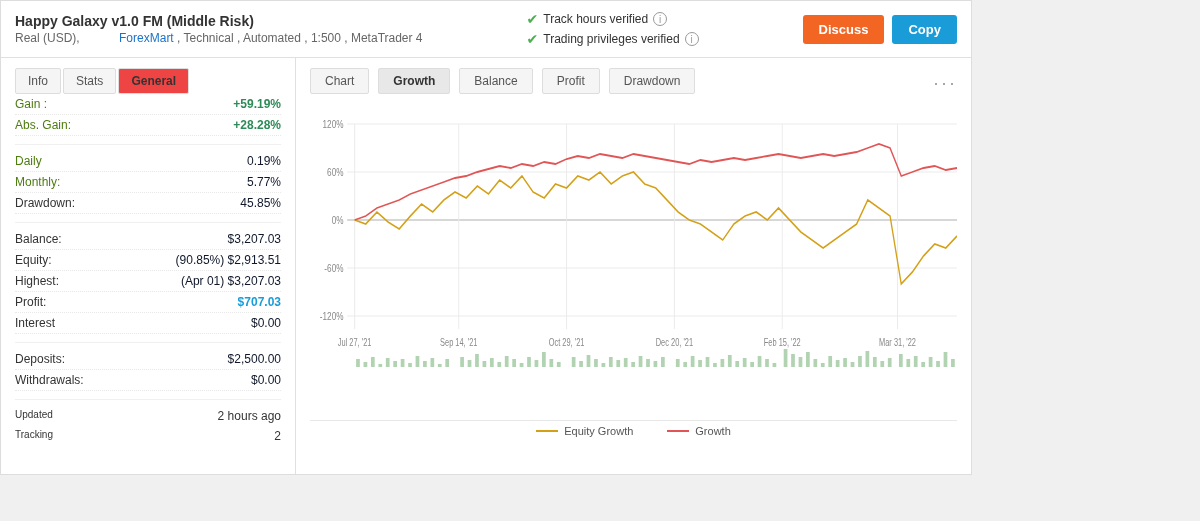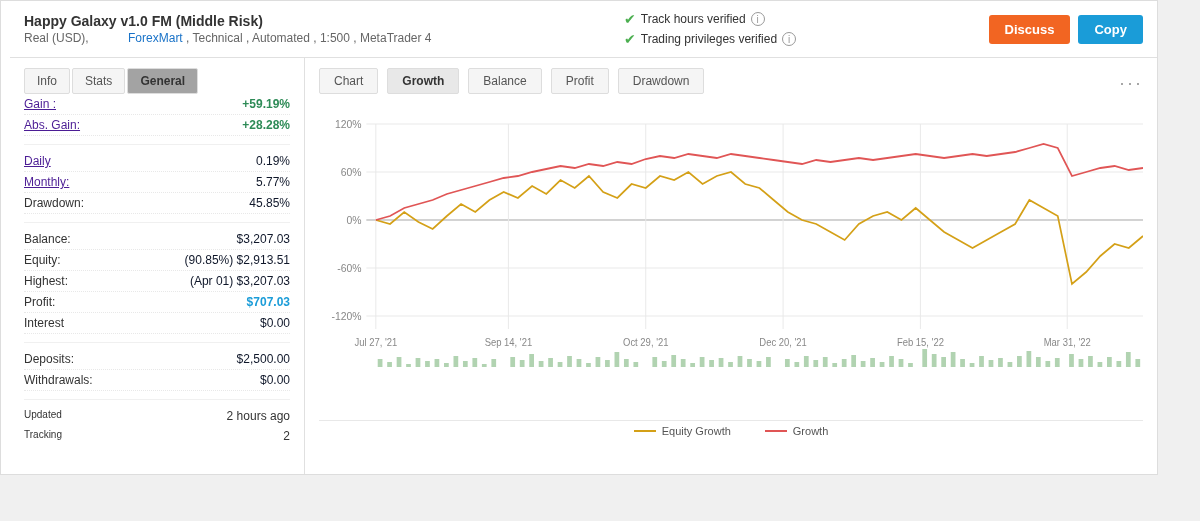--- a/index.html
+++ b/index.html
@@ -1,17 +1,17 @@
 <!DOCTYPE html>
 <html><head>
   <meta charset="utf-8">
   <style>
     * { box-sizing: border-box; margin: 0; padding: 0; }
     body { font-family: Arial, sans-serif; font-size: 13px; background: #f0f0f0; }
-    .container { width: 1158px; background: #fff; border: 1px solid #ddd; padding-left: 9px; }
+    .container { width: 972px; background: #fff; border: 1px solid #ddd; }
     
     
     .header { display: flex; align-items: center; justify-content: space-between; padding: 10px 14px; border-bottom: 1px solid #e0e0e0; background: #fff; }
     .header-left .title { font-size: 14px; font-weight: bold; color: #333; }
     .header-left .subtitle { font-size: 12px; color: #666; margin-top: 2px; }
     .header-left .subtitle a { color: #1a73c8; text-decoration: none; margin-left: 36px; }
     .header-center { display: flex; flex-direction: column; gap: 4px; }
     .verified-item { display: flex; align-items: center; gap: 5px; font-size: 12px; color: #333; }
     .check-icon { color: #4caf50; font-size: 14px; }
     .info-icon { display: inline-flex; align-items: center; justify-content: center; width: 14px; height: 14px; border-radius: 50%; border: 1px solid #999; color: #999; font-size: 10px; cursor: pointer; }
@@ -19,24 +19,24 @@
     .btn-discuss { background: #f26522; color: #fff; border: none; padding: 7px 16px; border-radius: 3px; cursor: pointer; font-size: 13px; font-weight: bold; }
     .btn-copy { background: #1a9cd8; color: #fff; border: none; padding: 7px 16px; border-radius: 3px; cursor: pointer; font-size: 13px; font-weight: bold; }
 
     
     .main { display: flex; }
     
     
     .left-panel { width: 295px; min-width: 295px; border-right: 1px solid #e0e0e0; padding: 10px 14px; }
     .left-panel .section-tabs { display: flex; gap: 2px; }
     .section-tab { padding: 5px 12px; border: 1px solid #ddd; background: #f5f5f5; cursor: pointer; font-size: 12px; color: #555; border-radius: 2px; }
-    .section-tab.active { background: #a3a3a3; color: #333; font-weight: bold; }
+    .section-tab.active { background: #ef4444; color: #333; font-weight: bold; }
     
     .stat-row { display: flex; justify-content: space-between; align-items: center; padding: 3px 0; border-bottom: 1px dotted #e8e8e8; }
-    .stat-label { color: #4c1d95; text-decoration: underline; font-size: 12px; cursor: pointer; }
+    .stat-label { color: #4d7c0f; font-size: 12px; cursor: pointer; }
     .stat-label.no-link { color: #333; text-decoration: none; cursor: default; }
     .stat-value { font-size: 12px; color: #0f172a; }
     .stat-value.positive { color: #2e8b57; font-weight: bold; }
     .stat-value.profit { color: #1a9cd8; font-weight: bold; }
     
     .stat-group { margin-bottom: 8px; }
     .stat-group + .stat-group { border-top: 1px solid #f0f0f0; padding-top: 6px; }
     
     .updated-row { display: flex; justify-content: space-between; padding: 3px 0; }
     .updated-label { color: #333; font-size: 10px; }

